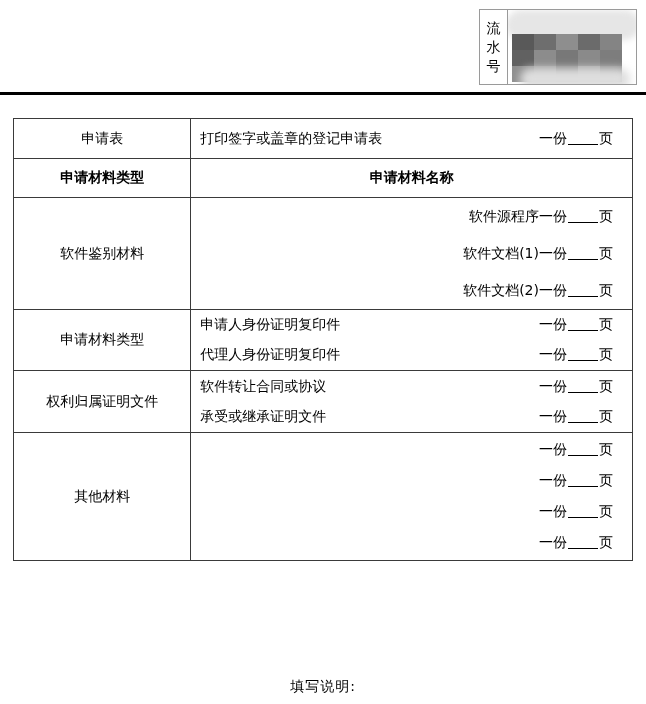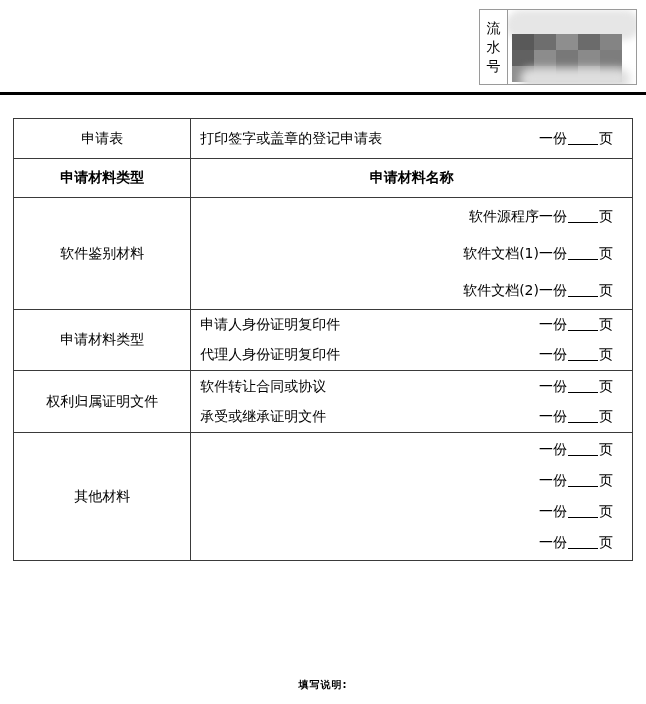--- a/index.html
+++ b/index.html
@@ -209,22 +209,22 @@
   .g4 { height: 61px; }
   .g5 { height: 127px; }
 
   
   .bottom-caption {
     position: absolute;
     left: 0;
     top: 678px;
     width: 646px;
     text-align: center;
-    font-size: 10px;
-    font-weight: bold;
+    font-size: 14px;
+    font-weight: normal;
     letter-spacing: 1px;
   }
 </style>
 </head>
 <body>
 
 <div class="page-header">
 
   <div class="serial-box">
     <div class="serial-label">

